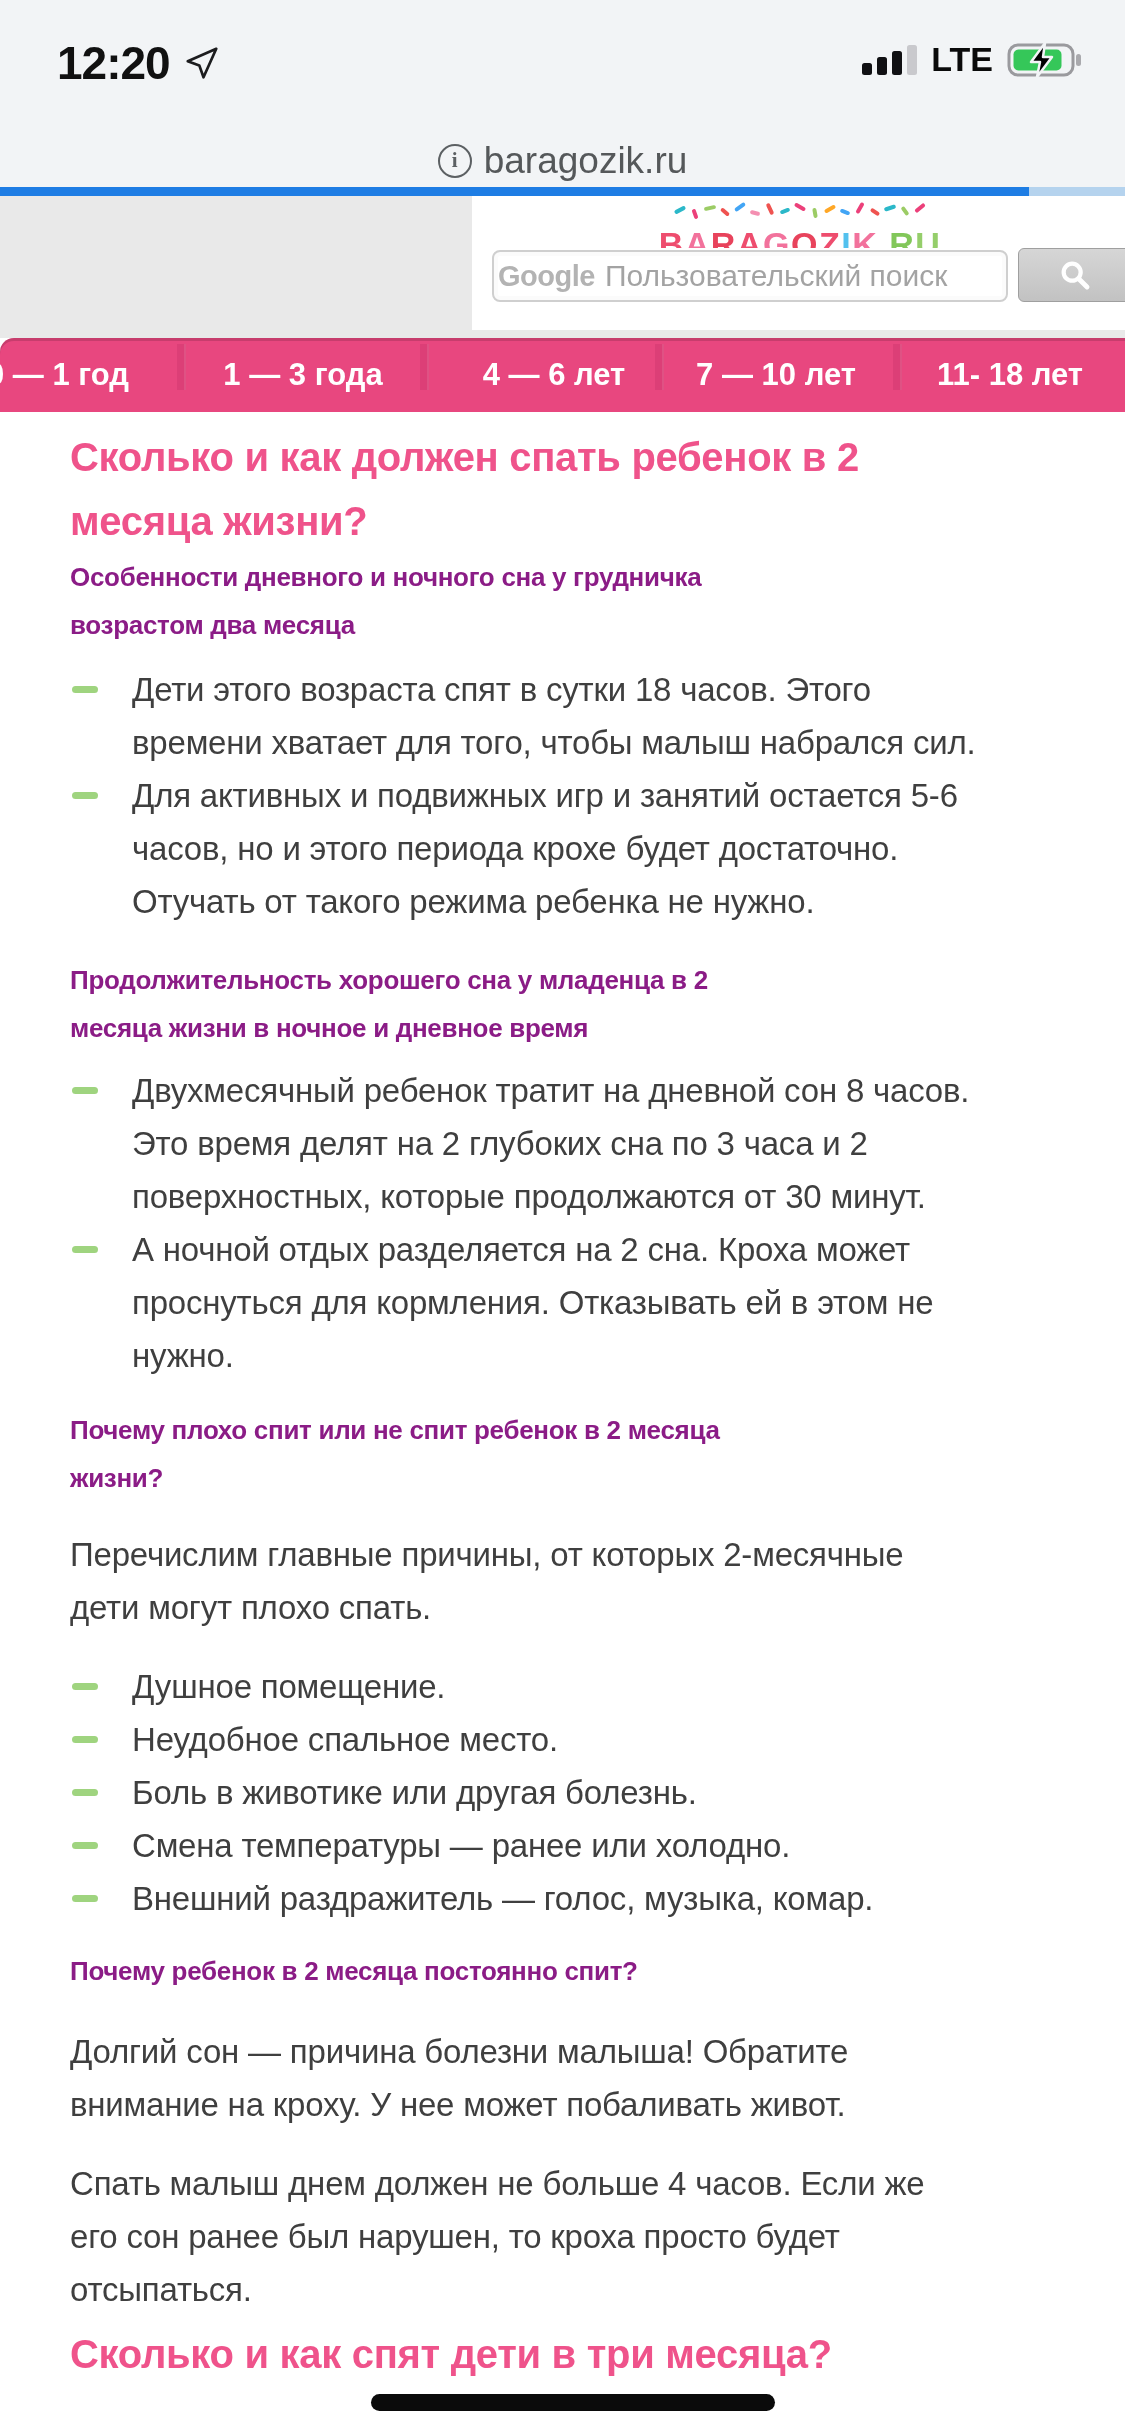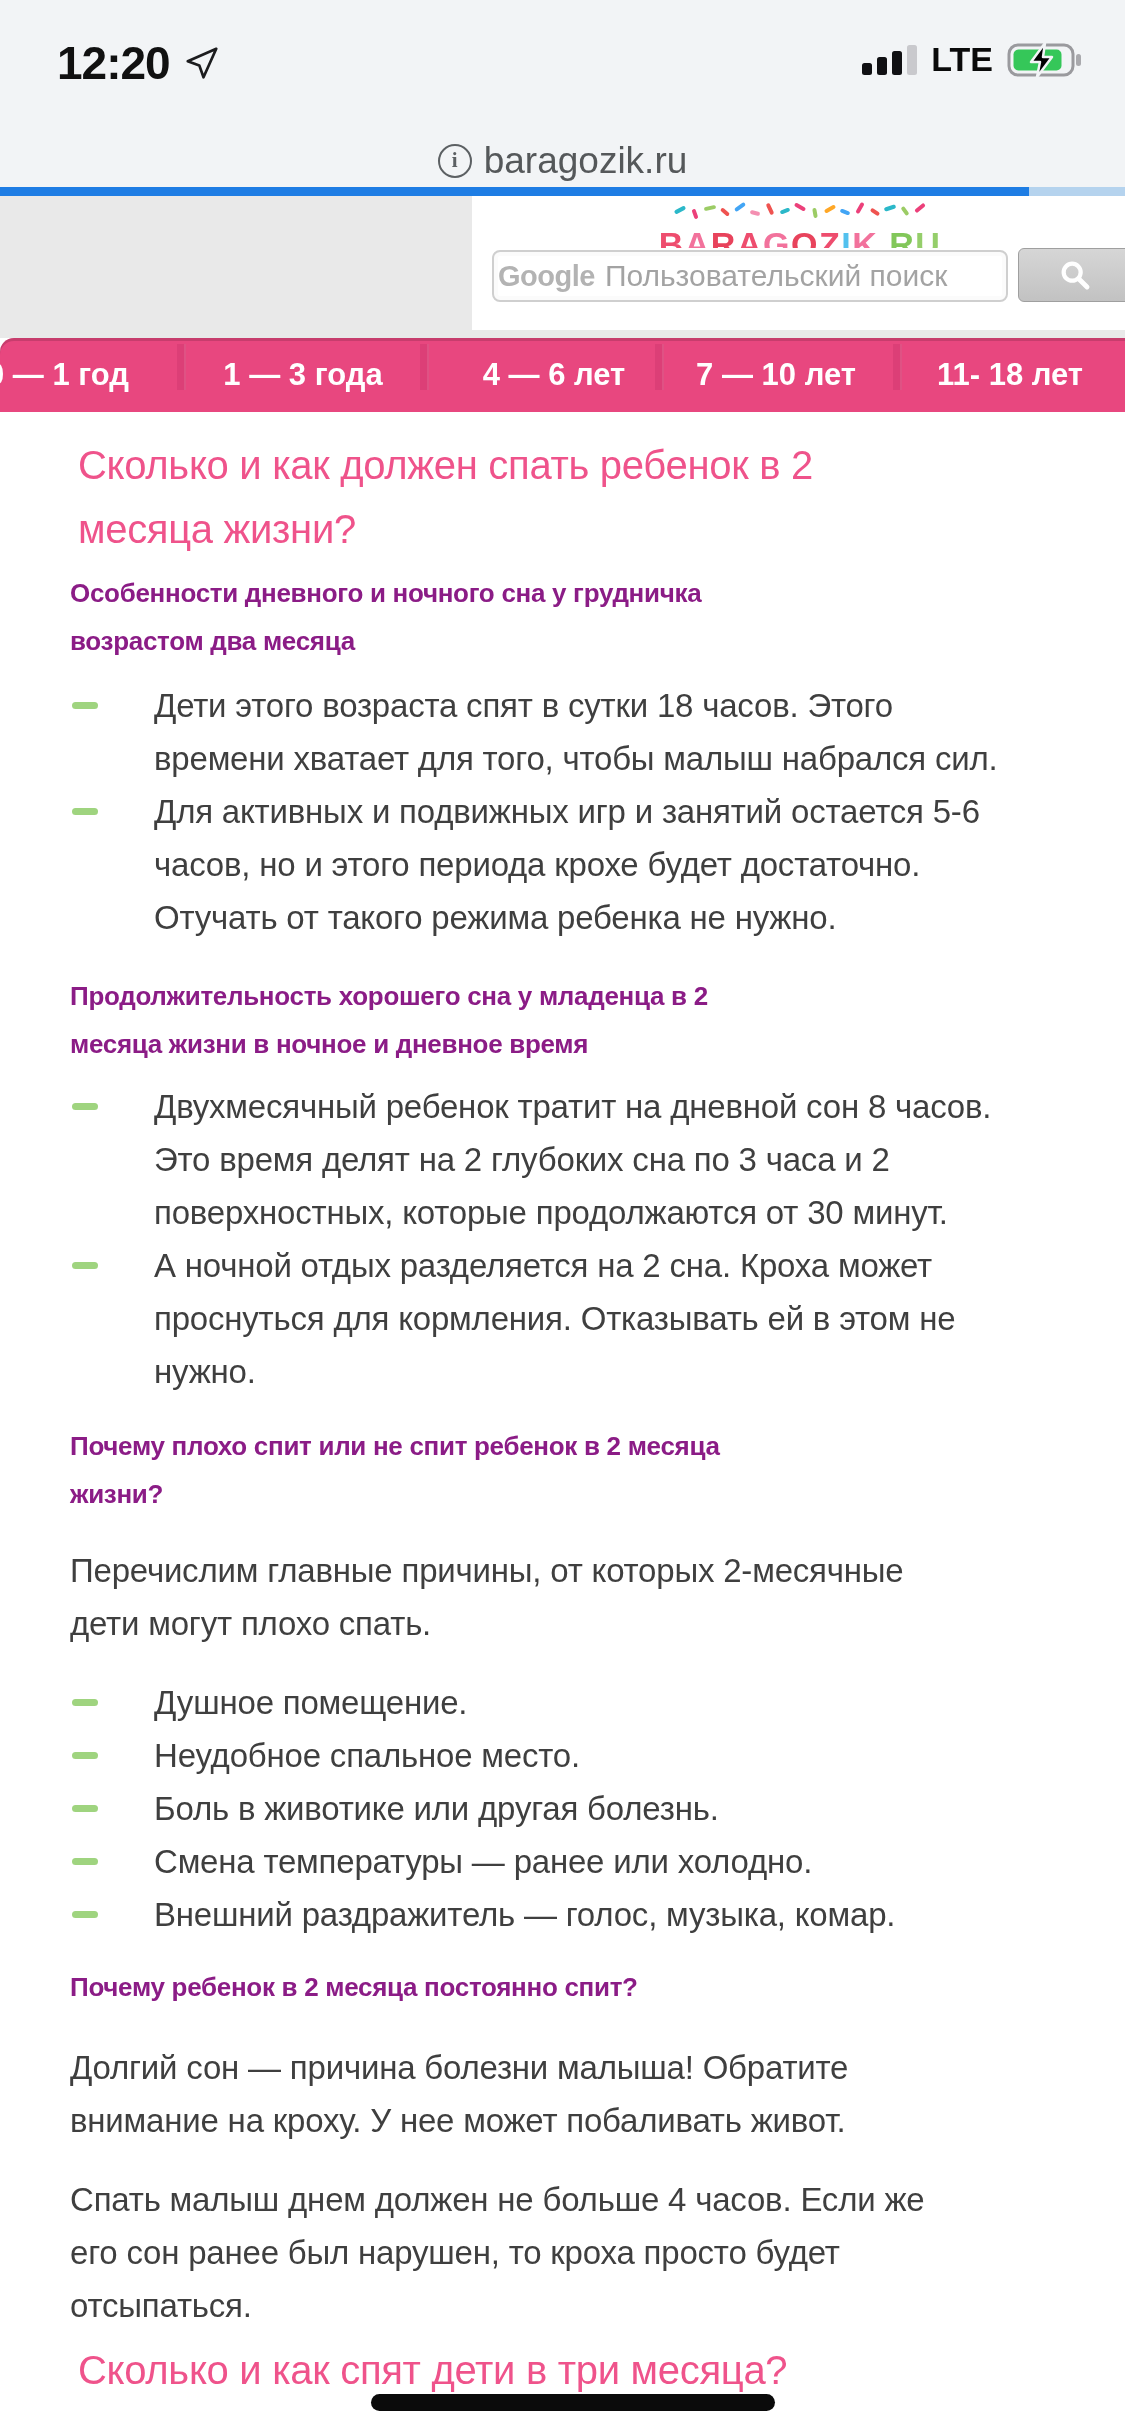--- a/index.html
+++ b/index.html
@@ -37,25 +37,25 @@
   .gwatermark{flex:0 0 auto;margin-left:4px;font-size:29px;font-weight:600;color:#b3b3b3;letter-spacing:-0.5px;}
   .searchinput{flex:1 1 auto;height:40px;border:0;outline:none;background:transparent;font-family:inherit;font-size:30px;color:#444;padding:0 10px;min-width:0;}
   .searchinput::placeholder{color:#a3a3a3;opacity:1;}
   .searchbtn{position:absolute;left:546px;top:52px;width:112px;height:52px;background:linear-gradient(#d6d6d6,#c2c2c2);border:1px solid #9f9f9f;border-radius:6px;display:flex;align-items:center;justify-content:center;cursor:pointer;}
   
   .agenav{position:absolute;top:338px;left:0;width:100%;height:74px;background:var(--nav_bg,#e8477f);border-top-left-radius:14px;box-shadow:inset 0 3px 0 rgba(0,0,0,0.14);}
   .agenav .navitem{position:absolute;top:0;height:74px;line-height:74px;transform:translateX(-50%);color:#fff;font-size:31px;font-weight:700;white-space:nowrap;cursor:pointer;}
   .agenav .sep{position:absolute;top:6px;height:46px;width:7px;background:rgba(120,0,45,0.10);border-right:2px solid rgba(255,255,255,0.10);}
   
   .article{position:absolute;top:412px;left:0;width:100%;box-sizing:border-box;padding:13px 58px 0 70px;background:#fff;}
-  .h2{color:var(--h2,#ef538b);font-size:40px;line-height:64px;font-weight:400;letter-spacing:-0.3px;white-space:pre-line;margin:8px;}
+  .h2{color:var(--h2,#ef538b);font-size:40px;line-height:64px;font-weight:700;letter-spacing:-0.3px;white-space:pre-line;margin:0;}
   .h3{color:var(--h3,#8b1c86);font-size:26px;line-height:48px;font-weight:800;letter-spacing:-0.3px;white-space:pre-line;margin:0;}
   .p{color:var(--body_text,#3f3f3f);font-size:33px;line-height:53px;letter-spacing:-0.2px;white-space:pre-line;margin:0;}
   .ul{margin:0;padding:0;list-style:none;}
-  .li{display:flex;margin:0;gap:22px;}
+  .li{display:flex;margin:0;}
   .li .dash{flex:0 0 26px;height:7px;border-radius:3.5px;background:var(--bullet,#9fd47f);margin:23px 34px 0 2px;}
   .li .litext{flex:1;color:var(--body_text,#3f3f3f);font-size:33px;line-height:53px;letter-spacing:-0.2px;white-space:pre-line;}.mt12{margin-top:12px}.mt14{margin-top:14px}.mt22{margin-top:22px}
   .mt24{margin-top:24px}.mt26{margin-top:26px}.mt28{margin-top:28px}.mt30{margin-top:30px}.mt6{margin-top:6px}
   .linkheading{cursor:pointer;}
   
   .homebar{position:absolute;left:371px;top:2394px;width:404px;height:17px;border-radius:9px;background:#0b0b0b;z-index:50;}
 </style>
 </head>
 <body>
 

